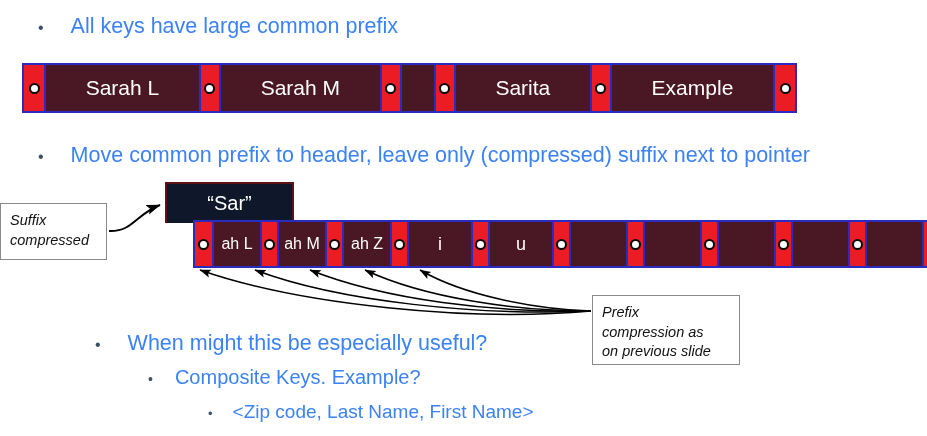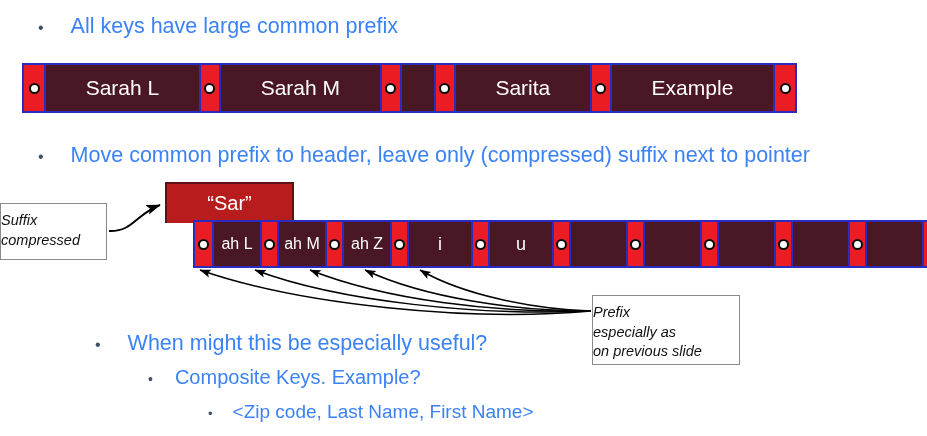--- a/index.html
+++ b/index.html
@@ -96,41 +96,41 @@
   #node-row2 .keycell.medium { flex: 0 0 62px; }
 
   
   #prefix-header {
     position: absolute;
     left: 165px;
     top: 182px;
     width: 129px;
     height: 41px;
     box-sizing: border-box;
-    background: #b91c1c;
+    background: #0f172a;
     border: 2px solid #5e1216;
     border-bottom: none;
     display: flex;
     align-items: center;
     justify-content: center;
     color: #ffffff;
     font-size: 20px;
   }
 
   
   .callout {
     position: absolute;
     box-sizing: border-box;
     background: #ffffff;
     border: 1px solid #8a8a8a;
     font-style: italic;
     font-size: 14.5px;
     line-height: 1.35;
     color: #111111;
-    padding: 7px 0;
+    padding: 7px 9px;
   }
   #callout-suffix { left: 0px; top: 203px; width: 107px; height: 57px; }
   #callout-prefix { left: 592px; top: 277px; width: 148px; height: 70px; margin-top: 18px; }
 
   
   #arrows {
     position: absolute;
     left: 0;
     top: 0;
     width: 927px;
@@ -226,21 +226,21 @@
     </div>
 </div>
 
 <div class="callout" id="callout-suffix">
   <div>Suffix</div>
   <div>compressed</div>
 </div>
 
 <div class="callout" id="callout-prefix">
   <div>Prefix</div>
-  <div>especially as</div>
+  <div>compression as</div>
   <div>on previous slide</div>
 </div>
 
 <svg id="arrows" viewBox="0 0 927 436">
   <defs>
     <marker id="ah" markerWidth="9" markerHeight="9" refX="7.2" refY="3.1" orient="auto" markerUnits="strokeWidth">
       <path d="M0,0.4 L7.6,3.1 L0,5.8 L1.6,3.1 Z" fill="#000000"></path>
     </marker>
   </defs>
 

